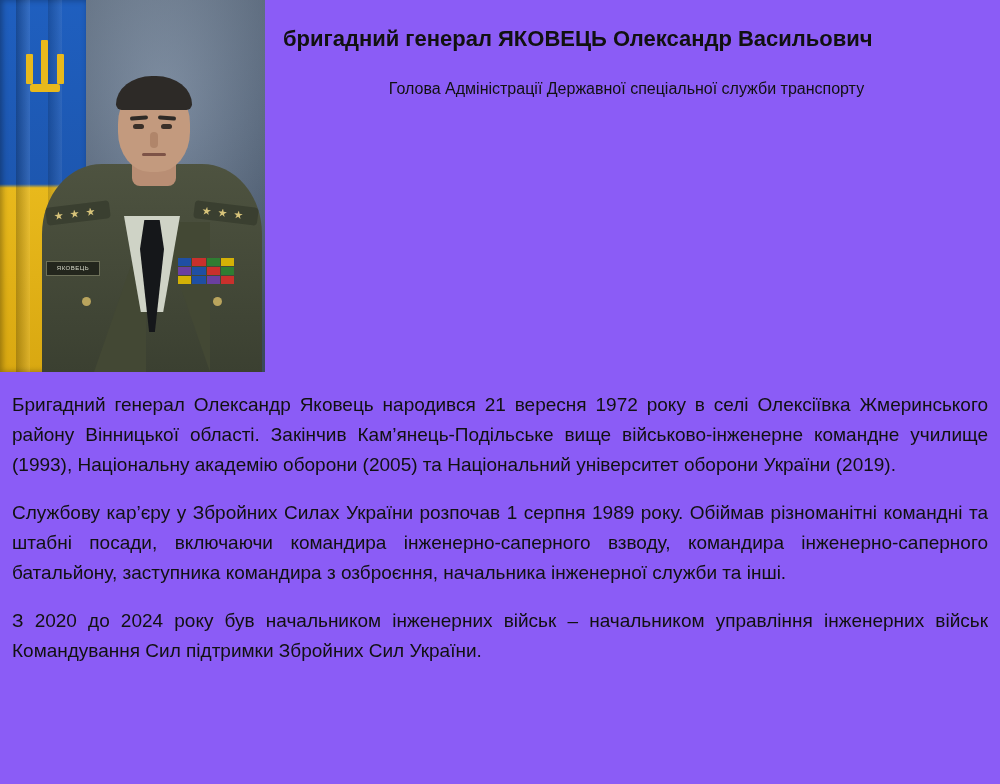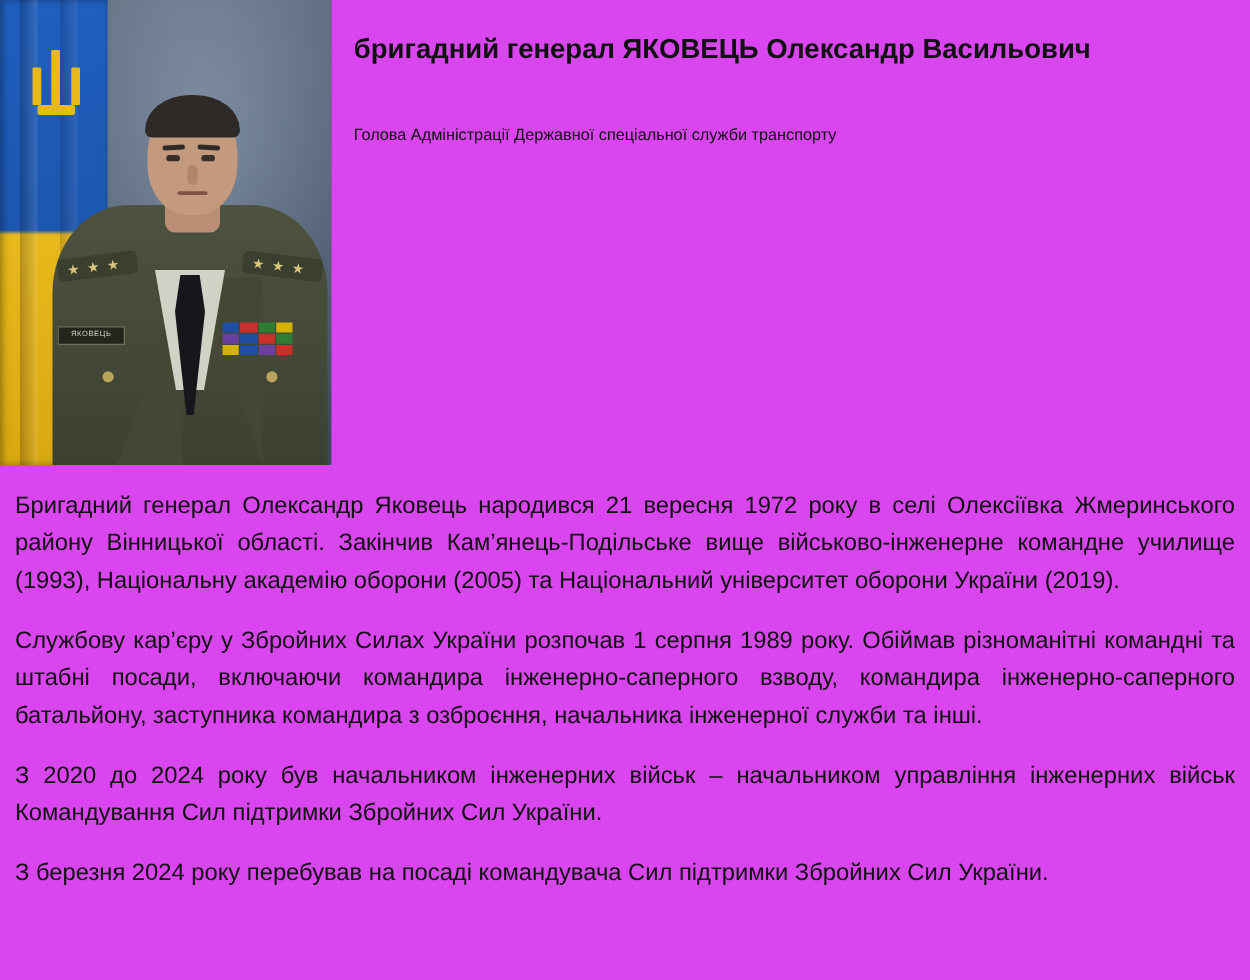--- a/index.html
+++ b/index.html
@@ -11,21 +11,21 @@
     width: 1000px;
     height: 784px;
     font-family: "Liberation Sans", sans-serif;
     color: #1a1a1a;
     overflow: hidden;
   }
   .page {
     position: relative;
     width: 1000px;
     height: 784px;
-    background: #d946ef;
+    background: #8b5cf6;
   }
 
   
   .top {
     display: flex;
     align-items: flex-start;
   }
   .portrait {
     position: relative;
     width: 265px;
@@ -265,24 +265,25 @@
   }
   .person-name {
     font-size: 22px;
     font-weight: bold;
     line-height: 1.55;
     color: #111111;
     margin: 0;
     max-width: 620px;
   }
   .person-role {
-    margin: 42px 0 0 0;
-    font-size: 13px;
+    margin: 21px 0 0 0;
+    font-size: 16px;
     line-height: 1.5;
     color: #111111;
+    text-align: center;
   }
 
   
   .bio {
     padding: 18px 12px 0 12px;
   }
   .bio p {
     margin: 0 0 18px 0;
     font-size: 19px;
     line-height: 1.58;
@@ -367,16 +368,15 @@
       <h1 class="person-name">бригадний генерал ЯКОВЕЦЬ Олександр Васильович</h1>
       <div class="person-role">Голова Адміністрації Державної спеціальної служби транспорту</div>
     </div>
 
   </div>
 
   <div class="bio">
     <p>Бригадний генерал Олександр Яковець народився 21 вересня 1972 року в селі Олексіївка Жмеринського району Вінницької області. Закінчив Кам’янець-Подільське вище військово-інженерне командне училище (1993), Національну академію оборони (2005) та Національний університет оборони України (2019).</p>
     <p>Службову кар’єру у Збройних Силах України розпочав 1 серпня 1989 року. Обіймав різноманітні командні та штабні посади, включаючи командира інженерно-саперного взводу, командира інженерно-саперного батальйону, заступника командира з озброєння, начальника інженерної служби та інші.</p>
     <p>З 2020 до 2024 року був начальником інженерних військ – начальником управління інженерних військ Командування Сил підтримки Збройних Сил України.</p>
-    <p>З березня 2024 року перебував на посаді командувача Сил підтримки Збройних Сил України.</p>
   </div>
 
 </div>
 
 </body></html>

